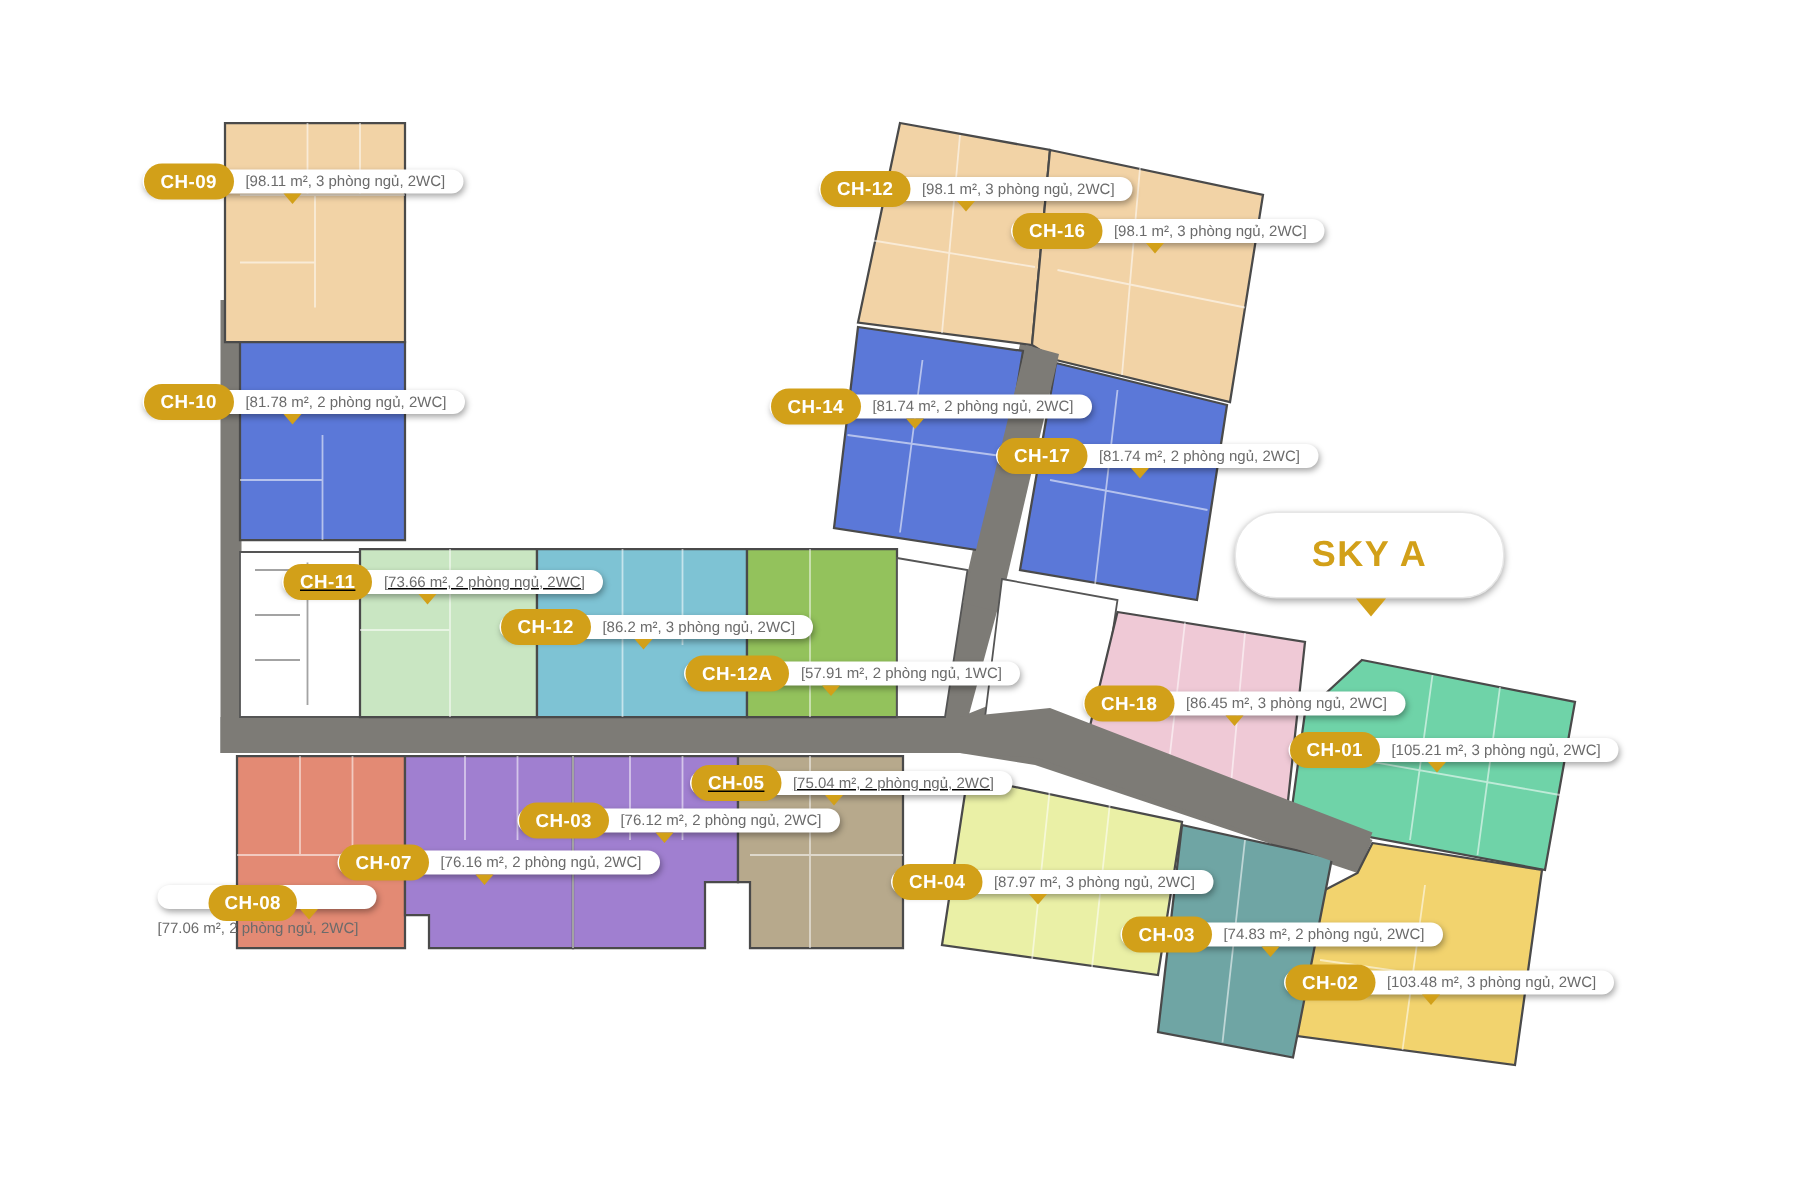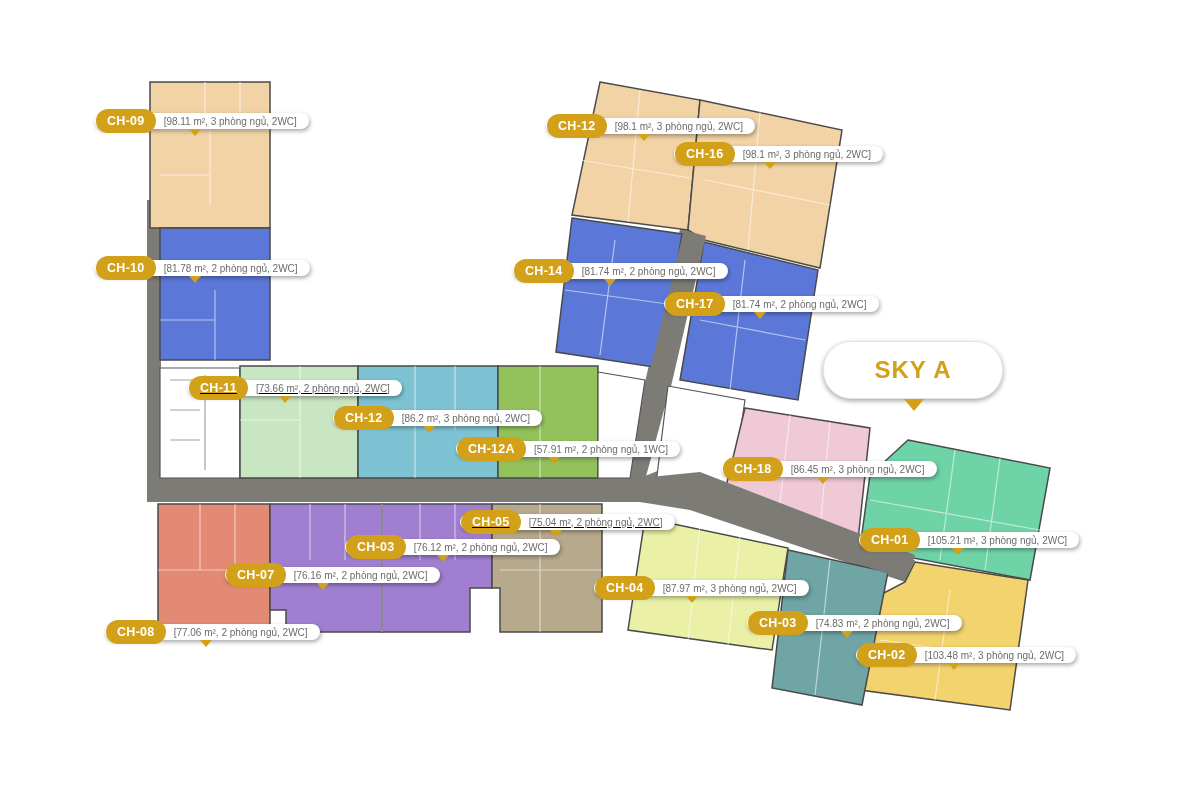--- a/index.html
+++ b/index.html
@@ -121,21 +121,21 @@
 <div class="callout" style="left:664px;top:296px;">
   <span class="code">CH-17</span>
   <span class="info">[81.74 m², 2 phòng ngủ, 2WC]</span>
   <span class="tip" style="left:90px;"></span>
 </div>
 <div class="callout" style="left:722px;top:461px;">
   <span class="code">CH-18</span>
   <span class="info">[86.45 m², 3 phòng ngủ, 2WC]</span>
   <span class="tip" style="left:95px;"></span>
 </div>
-<div class="callout" style="left:859px;top:492px;margin-top:40px;">
+<div class="callout" style="left:859px;top:492px;">
   <span class="code">CH-01</span>
   <span class="info">[105.21 m², 3 phòng ngủ, 2WC]</span>
   <span class="tip" style="left:93px;"></span>
 </div>
 <div class="callout" style="left:856px;top:647px;align-items:center;">
   <span class="code">CH-02</span>
   <span class="info">[103.48 m², 3 phòng ngủ, 2WC]</span>
   <span class="tip" style="left:92px;"></span>
 </div>
 <div class="callout" style="left:747px;top:615px;align-items:center;">
@@ -156,21 +156,21 @@
 <div class="callout" style="left:345px;top:539px;">
   <span class="code">CH-03</span>
   <span class="info">[76.12 m², 2 phòng ngủ, 2WC]</span>
   <span class="tip" style="left:92px;"></span>
 </div>
 <div class="callout" style="left:225px;top:567px;">
   <span class="code">CH-07</span>
   <span class="info">[76.16 m², 2 phòng ngủ, 2WC]</span>
   <span class="tip" style="left:92px;"></span>
 </div>
-<div class="callout" style="left:105px;top:624px;">
+<div class="callout" style="left:105px;top:590px;flex-direction:column;">
   <span class="code">CH-08</span>
   <span class="info">[77.06 m², 2 phòng ngủ, 2WC]</span>
   <span class="tip" style="left:95px;"></span>
 </div>
 
 <div class="sky">
   <span>SKY A</span>
   <span class="tip"></span>
 </div>
 

